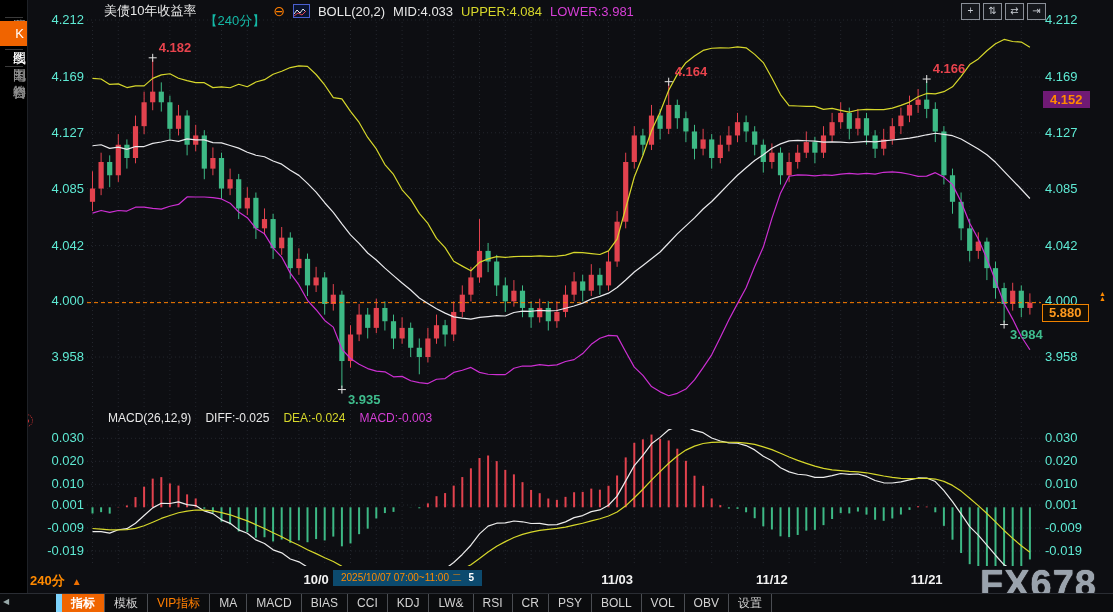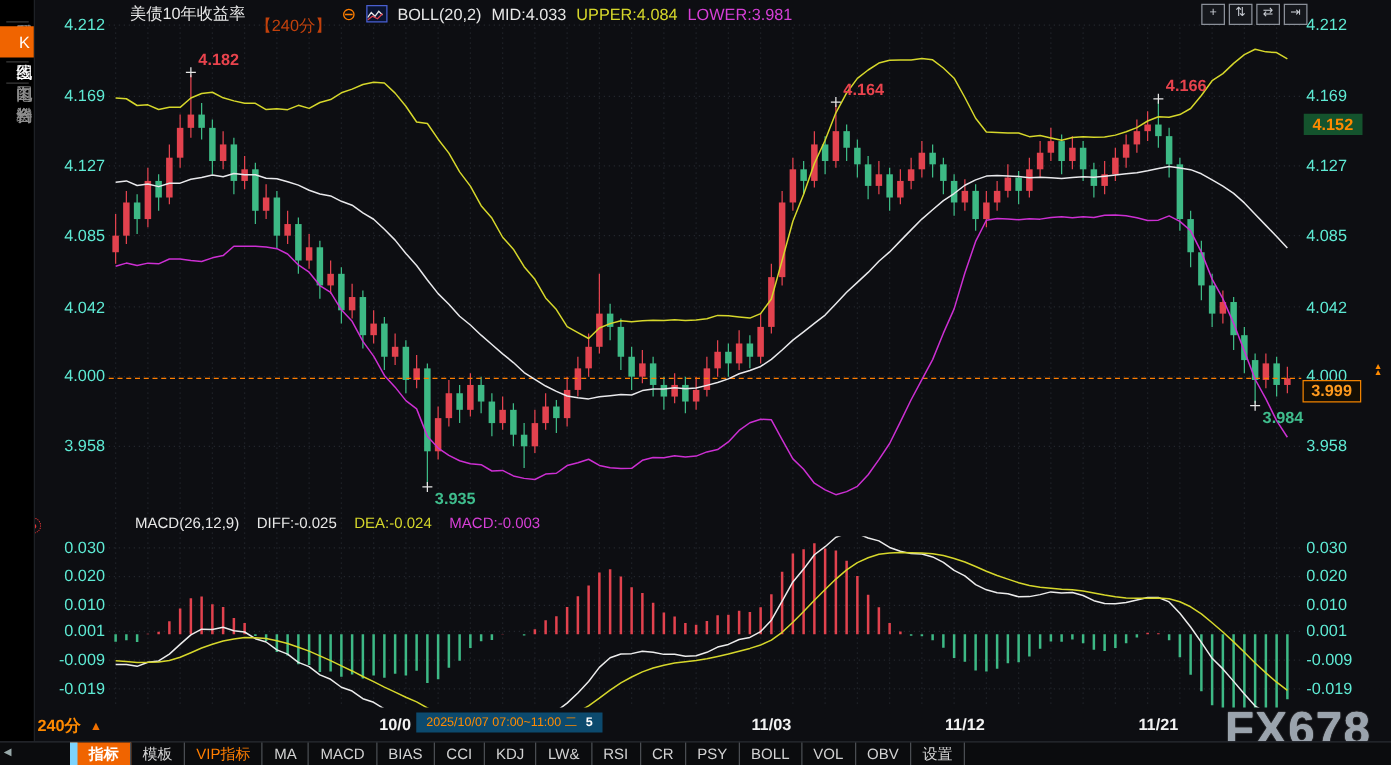--- a/index.html
+++ b/index.html
@@ -9,31 +9,31 @@
   .sidebar{position:absolute;left:0;top:0;width:28px;height:612px;background:#000;
            border-right:1px solid #1e2126;display:flex;flex-direction:column;align-items:center;
            padding-top:4px;box-sizing:border-box;z-index:5;}
   .side-item{writing-mode:vertical-rl;text-orientation:upright;font-size:13px;line-height:15px;
              color:#8e8e8e;padding:5px 0;width:100%;text-align:center;cursor:pointer;}
   .side-item.selected{background:#f06400;color:#fff;}
   .side-div{width:18px;height:1px;background:#3a3a3a;margin:3px 0;flex:none;}
   
   .topbar{position:absolute;left:104px;top:2px;height:18px;display:flex;align-items:center;gap:8px;
           font-size:13px;z-index:4;white-space:nowrap;}
-  .t-white{color:#e8e8e8;} .t-orange{color:#c2410c;margin-top:20px;} .t-yellow{color:#d6d72b;} .t-magenta{color:#d63fd6;}
+  .t-white{color:#e8e8e8;} .t-orange{color:#14b8a6;margin-top:20px;} .t-yellow{color:#d6d72b;} .t-magenta{color:#d63fd6;}
   .collapse{color:#ff7e00;font-size:14px;line-height:14px;cursor:pointer;}
   .mini-chart{width:15px;height:12px;border:1px solid #4a5fd0;background:#0a1430;flex:none;}
   .win-icons{position:absolute;left:961px;top:3px;display:flex;gap:3px;z-index:4;}
   .win-icon{width:17px;height:15px;border:1px solid #8a8f98;background:#15171c;color:#c9cdd4;
             font-size:10px;line-height:14px;text-align:center;cursor:pointer;}
   
   .ax{position:absolute;font-size:13px;color:#5eead4;height:16px;z-index:3;}
   .ax-l{left:0;width:84px;text-align:right;}
   .ax-r{left:1045px;text-align:left;}
-  .badge-mid{position:absolute;left:1043px;top:91px;background:#14532d;color:#ff8a00;font-size:13px;
+  .badge-mid{position:absolute;left:1043px;top:91px;background:#701a75;color:#ff8a00;font-size:13px;
              font-weight:bold;padding:1px 7px;z-index:4;}
   .badge-last{position:absolute;left:1042px;top:304px;background:#140e04;border:1px solid #f08200;
               color:#ff9a1e;font-size:13px;font-weight:bold;padding:0 6px;line-height:16px;z-index:4;}
   .price-arrow{position:absolute;left:1099px;top:291px;color:#ff8a00;font-size:7px;line-height:5px;
                text-align:center;z-index:4;cursor:pointer;}
   
   .macd-target{position:absolute;left:20px;top:414px;width:11px;height:11px;border:1px dotted #e03535;
                border-radius:50%;z-index:4;}
   .macd-target:after{content:"";position:absolute;left:3.5px;top:3.5px;width:4px;height:4px;
                      background:#e03535;border-radius:50%;}
@@ -513,21 +513,21 @@
   </div>
 
   <div class="win-icons">
       <div class="win-icon">+</div>
       <div class="win-icon">⇅</div>
       <div class="win-icon">⇄</div>
       <div class="win-icon">⇥</div>
     </div>
 
   <div class="badge-mid">4.152</div>
-  <div class="badge-last">3.999</div>
+  <div class="badge-last">5.880</div>
   <div class="price-arrow">
     <div>▲</div>
     <div>▲</div>
   </div>
 
   <div class="macd-target"></div>
   <div class="macd-legend">
     <span class="t-white">MACD(26,12,9)</span>
     <span class="t-white">DIFF:-0.025</span>
     <span class="t-yellow">DEA:-0.024</span>

